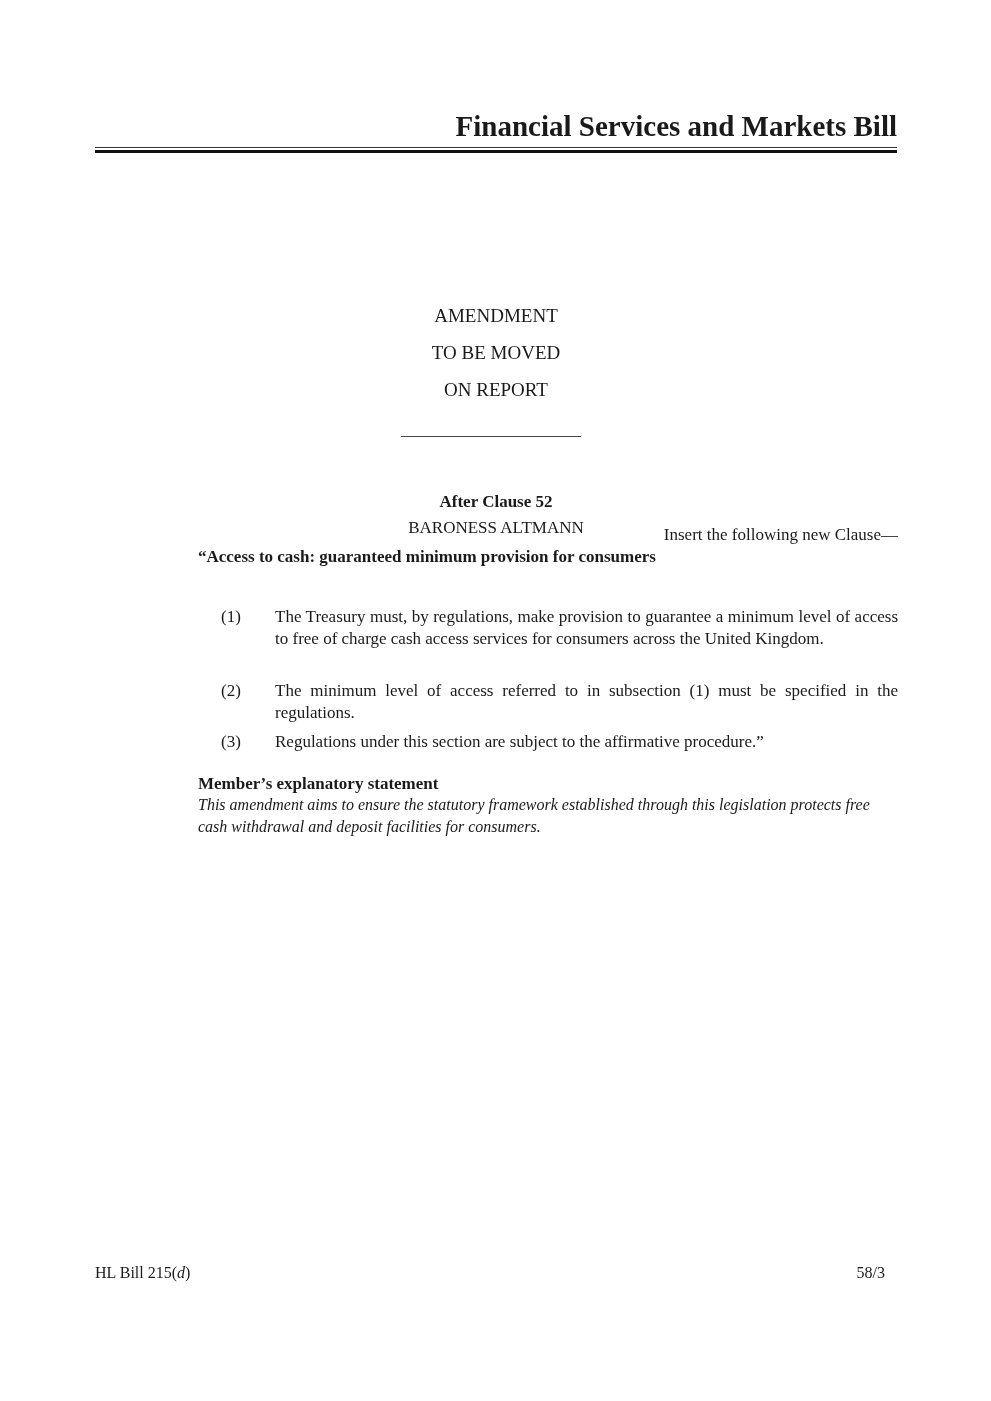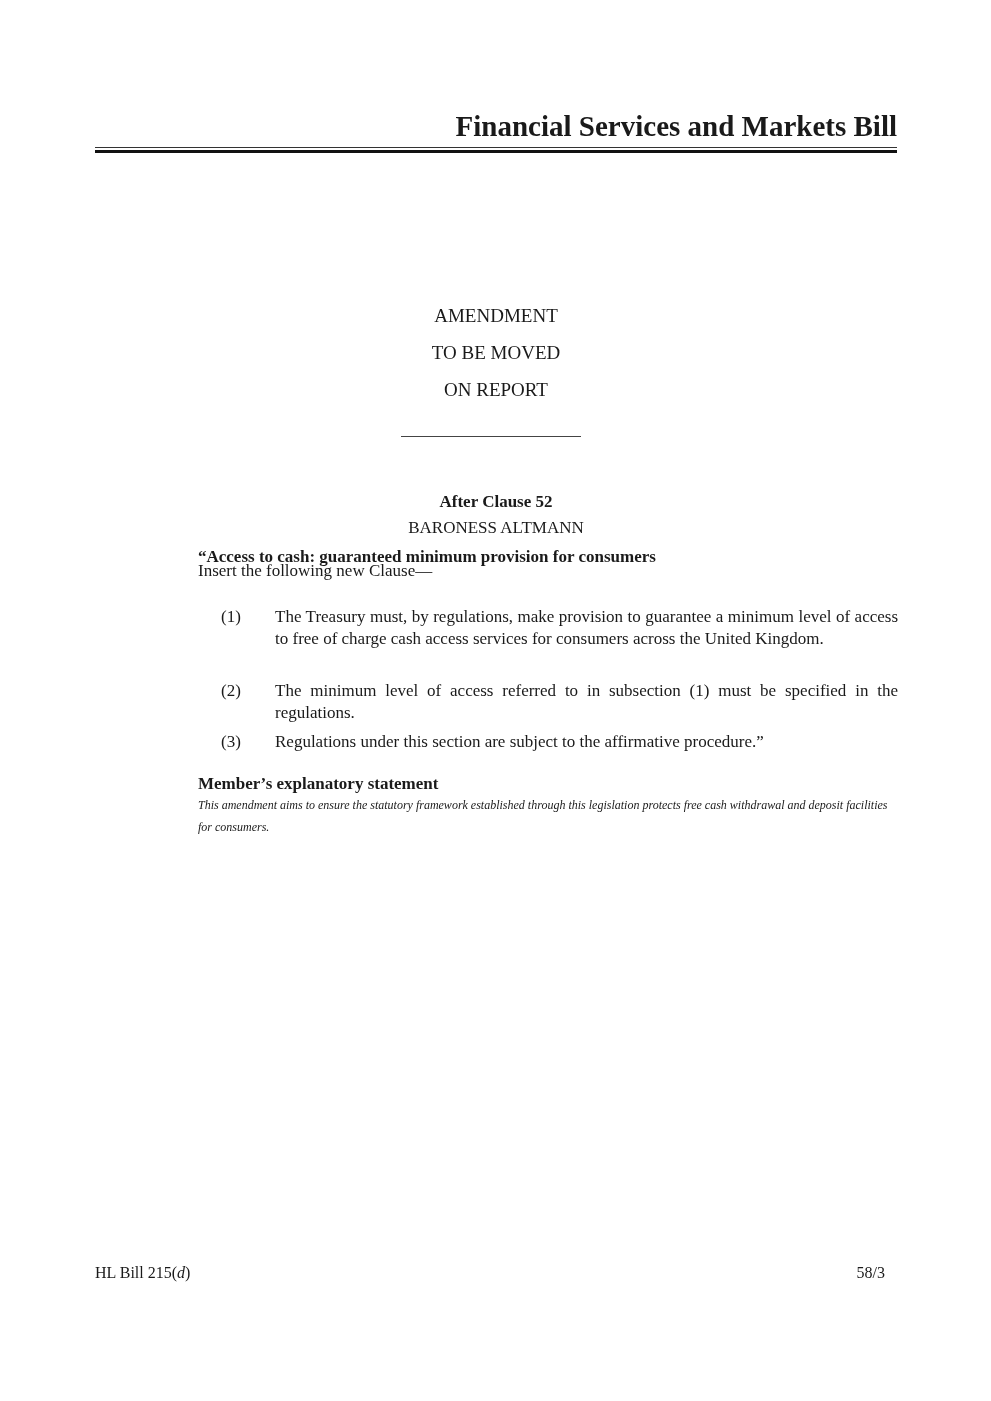--- a/index.html
+++ b/index.html
@@ -14,30 +14,30 @@
     .rule-thin { position: absolute; left: 95px; width: 802px; top: 147px; height: 1px; background: #333; }
     .rule-thick { position: absolute; left: 95px; width: 802px; top: 150px; height: 3px; background: #111; }
     .center { position: absolute; left: 95px; width: 802px; text-align: center; font-size: 19px; }
     .hdr1 { top: 305px; }
     .hdr2 { top: 342px; }
     .hdr3 { top: 379px; }
     .short-rule { position: absolute; left: 401px; width: 180px; top: 436px; height: 1px; background: #444; }
     .after { top: 476px; font-weight: bold; font-size: 17px; margin-top: 16px; }
     .member { top: 518px; font-size: 17px; }
     .body-text { position: absolute; left: 198px; width: 700px; font-size: 17px; line-height: 22px; }
-    .insert { top: 560px; }
+    .insert { top: 524px; text-align: right; }
     .heading { top: 546px; font-weight: bold; }
     .sub { position: absolute; left: 221px; width: 677px; font-size: 17px; line-height: 22px; }
     .sub .num { position: absolute; left: 0; top: 0; }
     .sub .txt { margin-left: 54px; text-align: justify; display: block; }
     .s1 { top: 606px; }
     .s2 { top: 680px; }
     .s3 { top: 731px; }
     .expl-head { top: 773px; font-weight: bold; }
-    .expl-text { top: 794px; font-style: italic; font-size: 12px; line-height: 22px; width: 690px; }
+    .expl-text { top: 794px; font-style: italic; font-size: 16px; line-height: 22px; width: 690px; }
     .footer-left { position: absolute; left: 95px; top: 1264px; font-size: 16px; }
     .footer-right { position: absolute; right: 106px; top: 1264px; font-size: 16px; }
   </style>
 </head>
 <body>
 
 <div class="title">Financial Services and Markets Bill</div>
 <div class="rule-thin"></div>
 <div class="rule-thick"></div>
 

